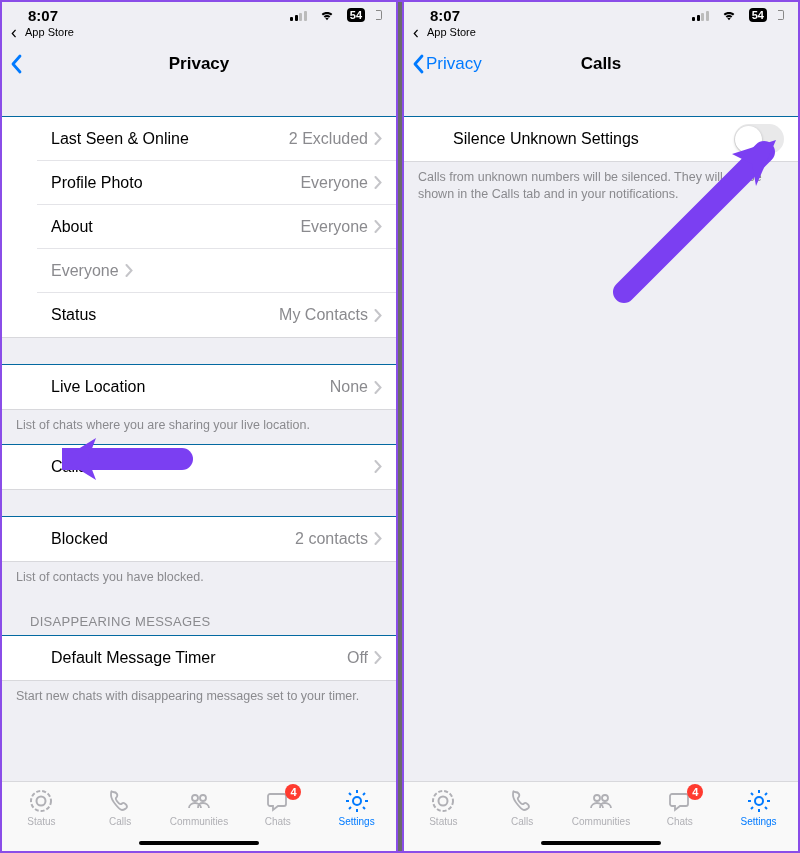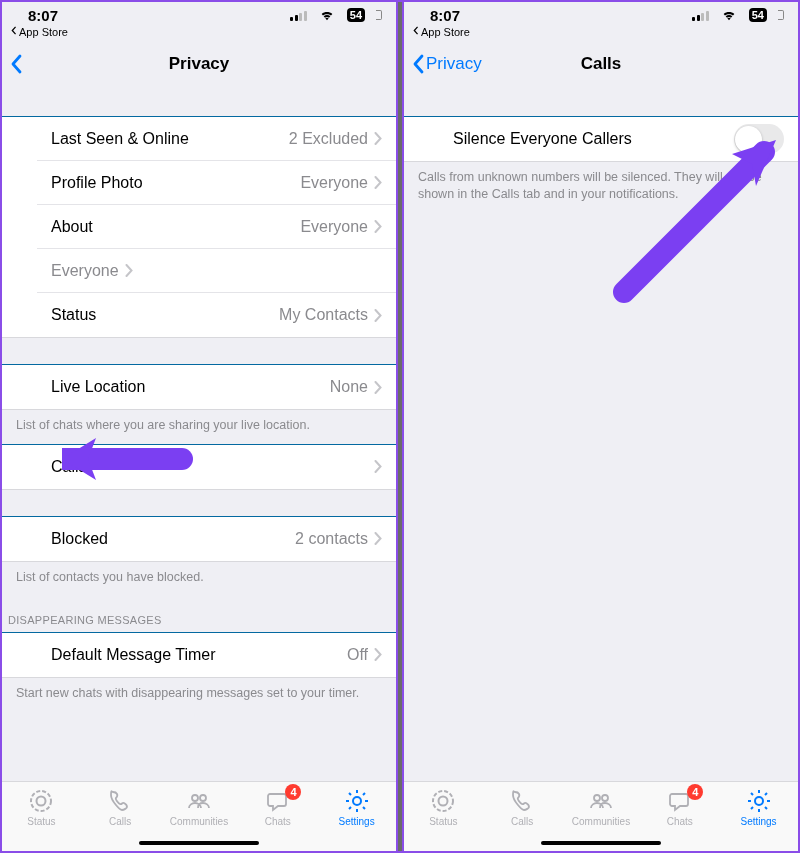--- a/index.html
+++ b/index.html
@@ -39,21 +39,21 @@
   }
   .status-icons { display: flex; align-items: center; gap: 12px; }
   .signal-bars { display:inline-flex; align-items:flex-end; gap:1.5px; height:11px;}
   .signal-bars span{ width:3px; background:#000; border-radius:1px;}
   .signal-bars .b1{height:4px;} .signal-bars .b2{height:6px;} .signal-bars .b3{height:8px; background:#bbb;} .signal-bars .b4{height:10px; background:#bbb;}
   .wifi { width:16px; height:12px; }
   .batt-badge { background:#000; color:#fff; font-size:11px; font-weight:700; padding:1px 3px; border-radius:4px; display:flex; align-items:center;}
   .batt-cap { width:6px; height:10px; border:1px solid #888; border-left:none; border-radius:0 2px 2px 0; margin-left:-1px;}
   .breadcrumb {
     font-size: 11px; color:#000; padding: 2px 0 4px 8px; background:#efeff4;
-    display:flex; align-items:flex-start; gap:2px;
+    display:flex; align-items:flex-end; gap:8px;
   }
   
   .nav {
     background:#efeff4;
     display:flex; align-items:center; position:relative;
     height:44px;
     border-bottom:0px;
     padding: 0 8px;
   }
   .nav .back {
@@ -70,21 +70,21 @@
   .group { background:#fff; border-top:1px solid #0369a1; border-bottom:1px solid #d8d8dc;padding-left:35px; }
   .row {
     display:flex; align-items:center; min-height:44px;
     padding: 0 14px; border-bottom:1px solid #e4e4e8; position:relative;
   }
   .row:last-child { border-bottom:none; }
   .row .label { flex:1; font-size:16px; color:#000; }
   .row .value { font-size:16px; color:#8a8a8e; margin-right:6px; }
   .row .chev { width:8px; height:13px; flex-shrink:0; }
   .caption { font-size:12.5px; color:#8a8a8e; padding:7px 14px 10px; line-height:1.35; }
-  .header-caption { font-size:11px; color:#8a8a8e; padding: 18px 6px 6px; text-transform: uppercase; letter-spacing:0.3px;}
+  .header-caption { font-size:13px; color:#8a8a8e; padding: 18px 28px 6px; text-transform: uppercase; letter-spacing:0.3px;}
   
   .toggle { width:50px; height:30px; border-radius:15px; background:#e9e9ea; position:relative; }
   .toggle .knob { width:27px; height:27px; background:#fff; border-radius:50%; position:absolute; top:1.5px; left:1.5px; box-shadow:0 1px 3px rgba(0,0,0,0.25);}
   .toggle.on { background:#34c759; }
   .toggle.on .knob { left:auto; right:1.5px; }
   
   .tabbar {
     height:70px; background:#f9f9f9; border-top:1px solid #d8d8dc;
     display:flex; position:relative;
   }
@@ -307,21 +307,21 @@
         </svg>
       <span>Privacy</span>
     </div>
     <div class="title">Calls</div>
   </div>
 
   <div class="content">
     <div class="spacer"></div>
     <div class="group">
       <div class="row">
-        <span class="label">Silence Everyone Callers</span>
+        <span class="label">Silence Unknown Settings</span>
         <div class="toggle">
             <div class="knob"></div>
           </div>
       </div>
     </div>
     <div class="caption">Calls from unknown numbers will be silenced. They will still be shown in the Calls tab and in your notifications.</div>
   </div>
 
   <svg class="arrow" style="left:200px; top:120px;" width="190" height="190" viewBox="0 0 190 190">
     <path d="M20 170 L160 30" stroke="#7b3ff2" stroke-width="22" stroke-linecap="round"></path>

